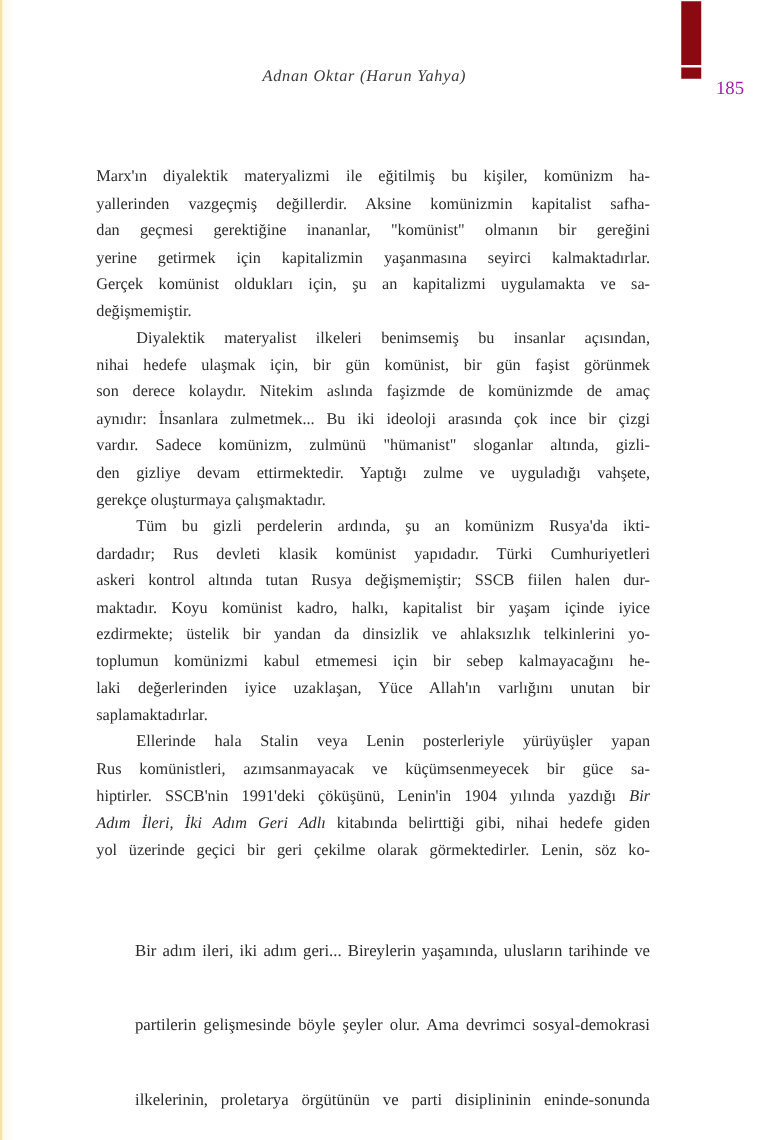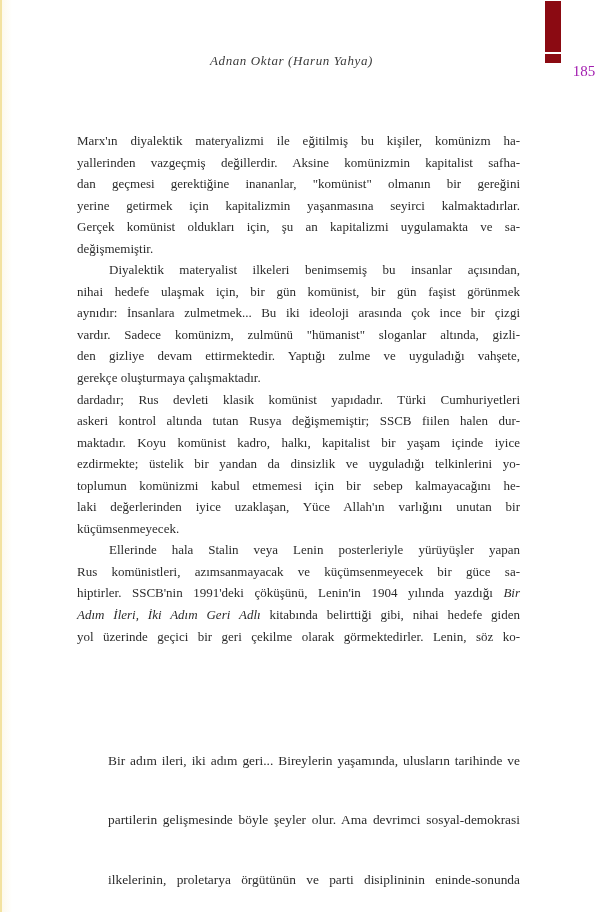--- a/index.html
+++ b/index.html
@@ -128,34 +128,36 @@
     <span class="ln">yallerinden vazgeçmiş değillerdir. Aksine komünizmin kapitalist safha-</span>
     <span class="ln">dan geçmesi gerektiğine inananlar, "komünist" olmanın bir gereğini</span>
     <span class="ln">yerine getirmek için kapitalizmin yaşanmasına seyirci kalmaktadırlar.</span>
     <span class="ln">Gerçek komünist oldukları için, şu an kapitalizmi uygulamakta ve sa-</span>
     <span class="ln last">değişmemiştir.</span>
   </div>
 
   <div>
     <span class="ln indent">Diyalektik materyalist ilkeleri benimsemiş bu insanlar açısından,</span>
     <span class="ln">nihai hedefe ulaşmak için, bir gün komünist, bir gün faşist görünmek</span>
+    <span class="ln">son derece kolaydır. Nitekim aslında faşizmde de komünizmde de amaç</span>
     <span class="ln">aynıdır: İnsanlara zulmetmek... Bu iki ideoloji arasında çok ince bir çizgi</span>
     <span class="ln">vardır. Sadece komünizm, zulmünü "hümanist" sloganlar altında, gizli-</span>
     <span class="ln">den gizliye devam ettirmektedir. Yaptığı zulme ve uyguladığı vahşete,</span>
     <span class="ln last">gerekçe oluşturmaya çalışmaktadır.</span>
   </div>
 
   <div>
+    <span class="ln indent">Tüm bu gizli perdelerin ardında, şu an komünizm Rusya'da ikti-</span>
     <span class="ln">dardadır; Rus devleti klasik komünist yapıdadır. Türki Cumhuriyetleri</span>
     <span class="ln">askeri kontrol altında tutan Rusya değişmemiştir; SSCB fiilen halen dur-</span>
     <span class="ln">maktadır. Koyu komünist kadro, halkı, kapitalist bir yaşam içinde iyice</span>
-    <span class="ln">ezdirmekte; üstelik bir yandan da dinsizlik ve uyguladığı telkinlerini yo-</span>
+    <span class="ln">ezdirmekte; üstelik bir yandan da dinsizlik ve ahlaksızlık telkinlerini yo-</span>
     <span class="ln">toplumun komünizmi kabul etmemesi için bir sebep kalmayacağını he-</span>
     <span class="ln">laki değerlerinden iyice uzaklaşan, Yüce Allah'ın varlığını unutan bir</span>
-    <span class="ln last">küçümsenmeyecek.</span>
+    <span class="ln last">saplamaktadırlar.</span>
   </div>
 
   <div>
     <span class="ln indent">Ellerinde hala Stalin veya Lenin posterleriyle yürüyüşler yapan</span>
     <span class="ln">Rus komünistleri, azımsanmayacak ve küçümsenmeyecek bir güce sa-</span>
     <span class="ln"><span>hiptirler. SSCB'nin 1991'deki çöküşünü, Lenin'in 1904 yılında yazdığı </span><em>Bir</em></span>
     <span class="ln"><em>Adım İleri, İki Adım Geri Adlı</em><span> kitabında belirttiği gibi, nihai hedefe giden</span></span>
     <span class="ln">yol üzerinde geçici bir geri çekilme olarak görmektedirler. Lenin, söz ko-</span>
   </div>
 </main>

